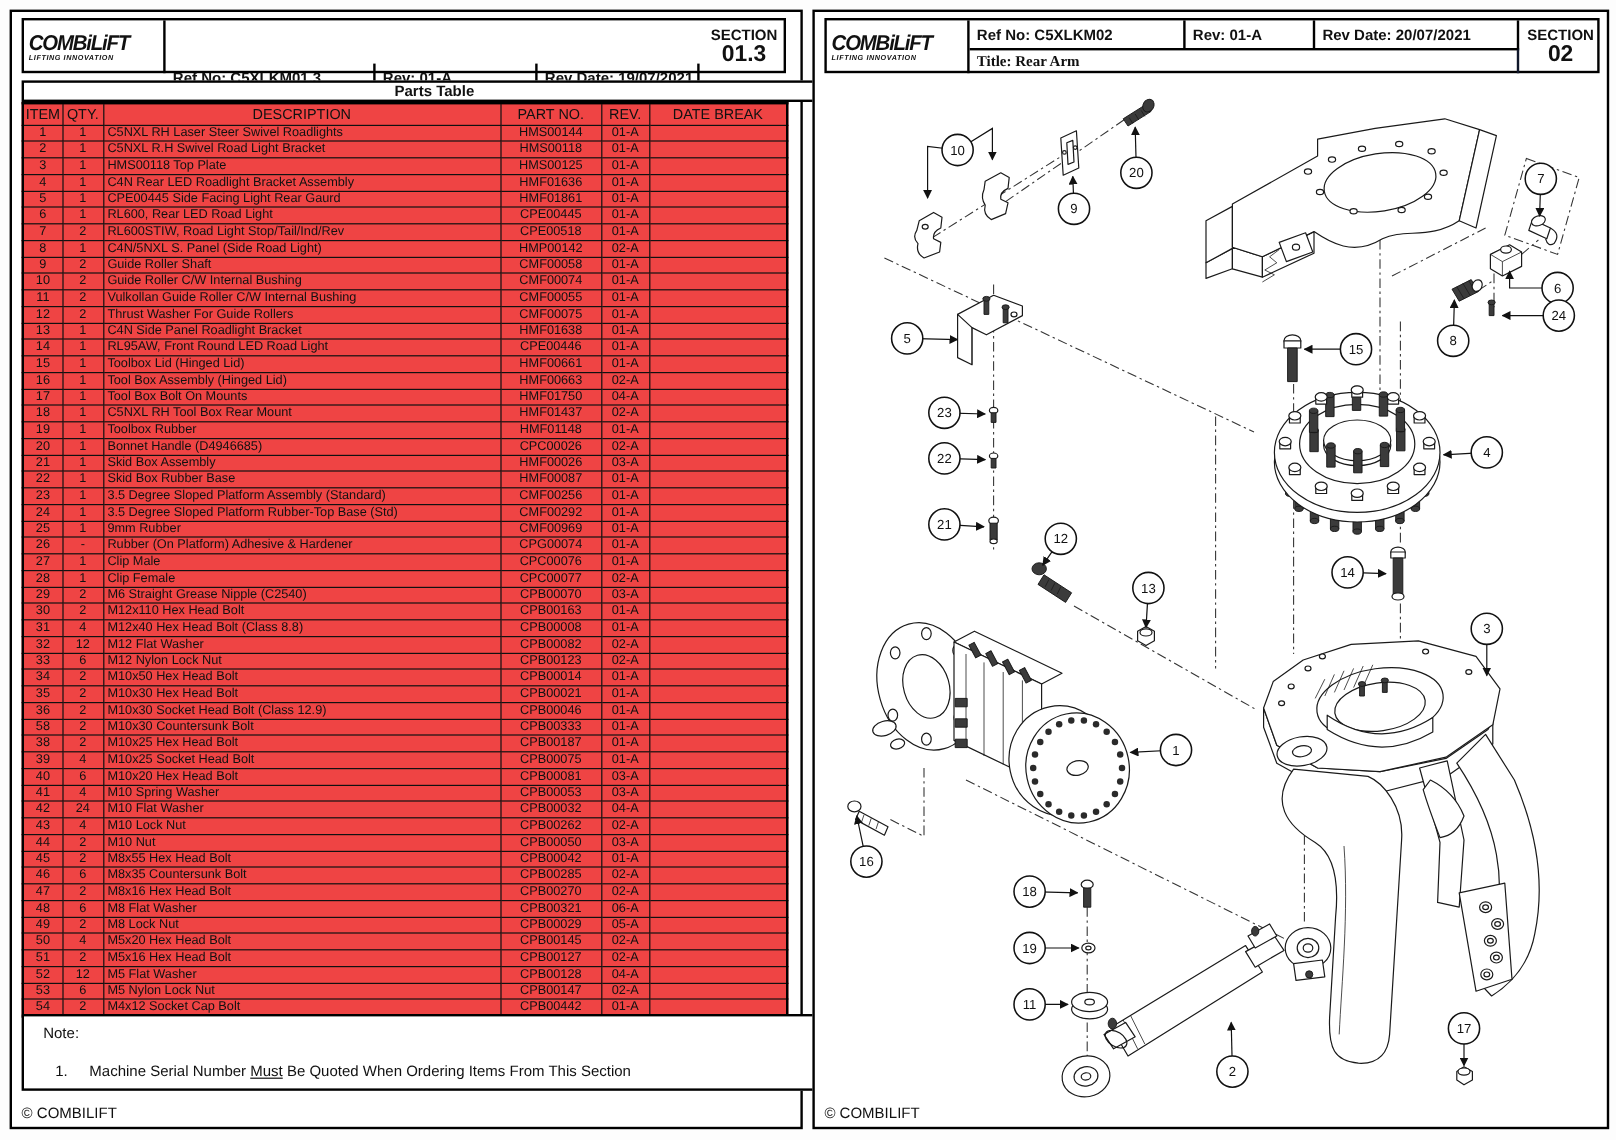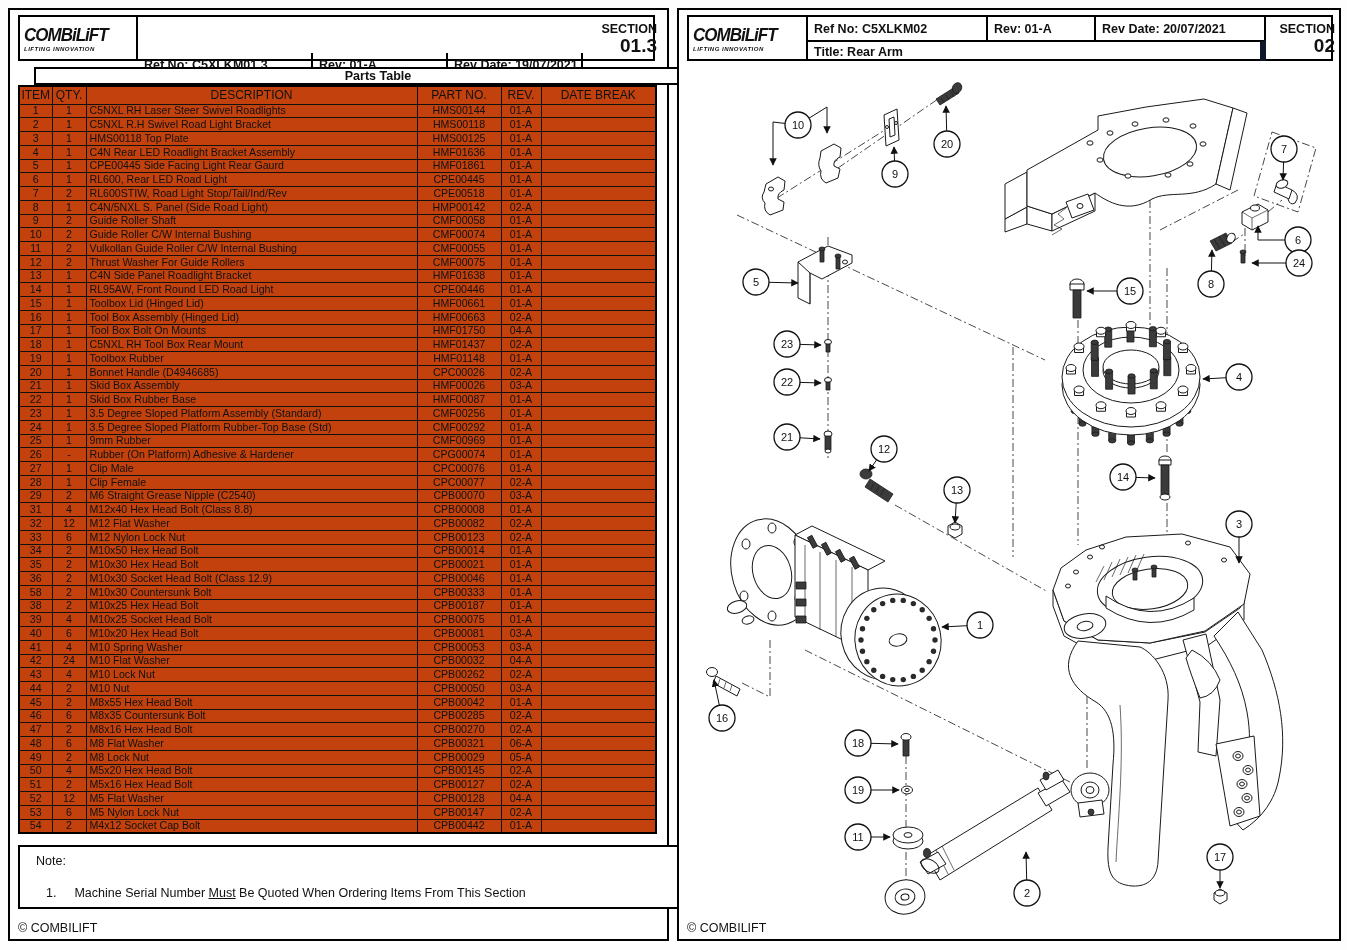--- a/index.html
+++ b/index.html
@@ -14,28 +14,28 @@
   .hdr{position:absolute;border:2px solid #000;display:grid;grid-template-rows:23px 21px;}
   .hdr .logo-cell{grid-row:1/3;border-right:2px solid #000;padding:2px 4px;display:flex;
       flex-direction:column;justify-content:center;align-items:flex-start;overflow:hidden;}
   .logo-brand{font-weight:bold;font-style:italic;font-size:17px;letter-spacing:-1px;
       transform:scaleY(1.05);white-space:nowrap;}
   .logo-tag{font-weight:bold;font-style:italic;font-size:6px;letter-spacing:.5px;white-space:nowrap;}
   .hdr .mid{display:grid;}
   .hdr .cell{border-right:2px solid #000;padding:2px 6px;font-weight:bold;font-size:12.5px;
       white-space:nowrap;overflow:hidden;display:flex;align-items:center;}
   .hdr .row2{border-top:2px solid #000;}
-  .section-cell{grid-row:1/3;display:flex;flex-direction:column;align-items:flex-end;justify-content:center;line-height:1;}
+  .section-cell{grid-row:1/3;display:flex;flex-direction:column;align-items:center;justify-content:center;line-height:1;}
   .section-word{font-weight:bold;font-size:12.5px;}
   .section-num{font-weight:bold;font-size:19px;margin-top:1px;}
 
   
   .band{position:absolute;border:2px solid #000;text-align:center;font-weight:bold;font-size:12.5px;
         line-height:15px;background:#fff;}
-  #parts-table{position:absolute;border-collapse:collapse;table-layout:fixed;background:#c2410c;}
+  #parts-table{position:absolute;border-collapse:collapse;table-layout:fixed;background:#ef4444;}
   #parts-table th{border:1px solid #111;font-weight:normal;font-size:12px;height:18px;padding:0;}
   #parts-table td{border:1px solid #111;font-size:10.6px;height:13.75px;padding:0 3px;
       white-space:nowrap;overflow:hidden;line-height:1.05;}
   #parts-table .c0,#parts-table .c1,#parts-table .c3,#parts-table .c4{text-align:center;}
   #parts-table{border:2px solid #000;}
 
   .notebox{position:absolute;border:2px solid #000;background:#fff;}
   .note-label{position:absolute;left:16px;top:7px;font-size:12.5px;}
   .note-line{position:absolute;left:26px;top:39px;font-size:12.5px;white-space:nowrap;}
   .note-num{display:inline-block;margin-right:18px;}
@@ -71,21 +71,21 @@
           <div class="cell">Rev Date: 19/07/2021</div>
         </div>
         <div class="cell row2" style="border-right:2px solid #000;">Title: Mainframe - Right Hand Base Extras</div>
       </div>
       <div class="section-cell">
         <span class="section-word">SECTION</span>
         <span class="section-num">01.3</span>
       </div>
     </div>
 
-    <div class="band" style="left:24px;top:57px;width:688px;height:18px;">Parts Table</div>
+    <div class="band" style="left:8px;top:57px;width:688px;height:18px;">Parts Table</div>
 
     <table id="parts-table" style="left:8px;top:75px;width:637px;">
       <colgroup>
           <col style="width:33px">
           <col style="width:34px">
           <col style="width:331px">
           <col style="width:84px">
           <col style="width:40px">
           <col style="width:115px">
         </colgroup>
@@ -323,20 +323,28 @@
             <td class="c3">CPC00077</td>
             <td class="c4">02-A</td>
             <td class="c5"></td>
           </tr>
           <tr>
             <td class="c0">29</td>
             <td class="c1">2</td>
             <td class="c2">M6 Straight Grease Nipple (C2540)</td>
             <td class="c3">CPB00070</td>
             <td class="c4">03-A</td>
+            <td class="c5"></td>
+          </tr>
+          <tr>
+            <td class="c0">30</td>
+            <td class="c1">2</td>
+            <td class="c2">M12x110 Hex Head Bolt</td>
+            <td class="c3">CPB00163</td>
+            <td class="c4">01-A</td>
             <td class="c5"></td>
           </tr>
           <tr>
             <td class="c0">31</td>
             <td class="c1">4</td>
             <td class="c2">M12x40 Hex Head Bolt (Class 8.8)</td>
             <td class="c3">CPB00008</td>
             <td class="c4">01-A</td>
             <td class="c5"></td>
           </tr>
@@ -542,21 +550,21 @@
       <div class="logo-cell">
         <span class="logo-brand">COMBiLiFT</span>
         <span class="logo-tag">LIFTING INNOVATION</span>
       </div>
       <div class="mid" style="grid-row:1/3;grid-template-rows:23px 21px;display:grid;border-radius:13px;">
         <div style="display:grid;grid-template-columns:180px 108px 170px;">
           <div class="cell">Ref No: C5XLKM02</div>
           <div class="cell">Rev: 01-A</div>
           <div class="cell">Rev Date: 20/07/2021</div>
         </div>
-        <div class="cell row2" style="border-right:6px solid #0f172a;">Title: Rear Arm</div>
+        <div class="cell row2" style="border-right:2px solid #0f172a;font-family:Liberation Serif, serif;">Title: Rear Arm</div>
       </div>
       <div class="section-cell">
         <span class="section-word">SECTION</span>
         <span class="section-num">02</span>
       </div>
     </div>
 
     <svg id="diagram" width="652" height="862" viewBox="683 62 652 862">
       <defs>
         <marker id="arr" viewBox="0 0 10 10" refX="9" refY="5" markerWidth="7.5" markerHeight="7.5" orient="auto">

